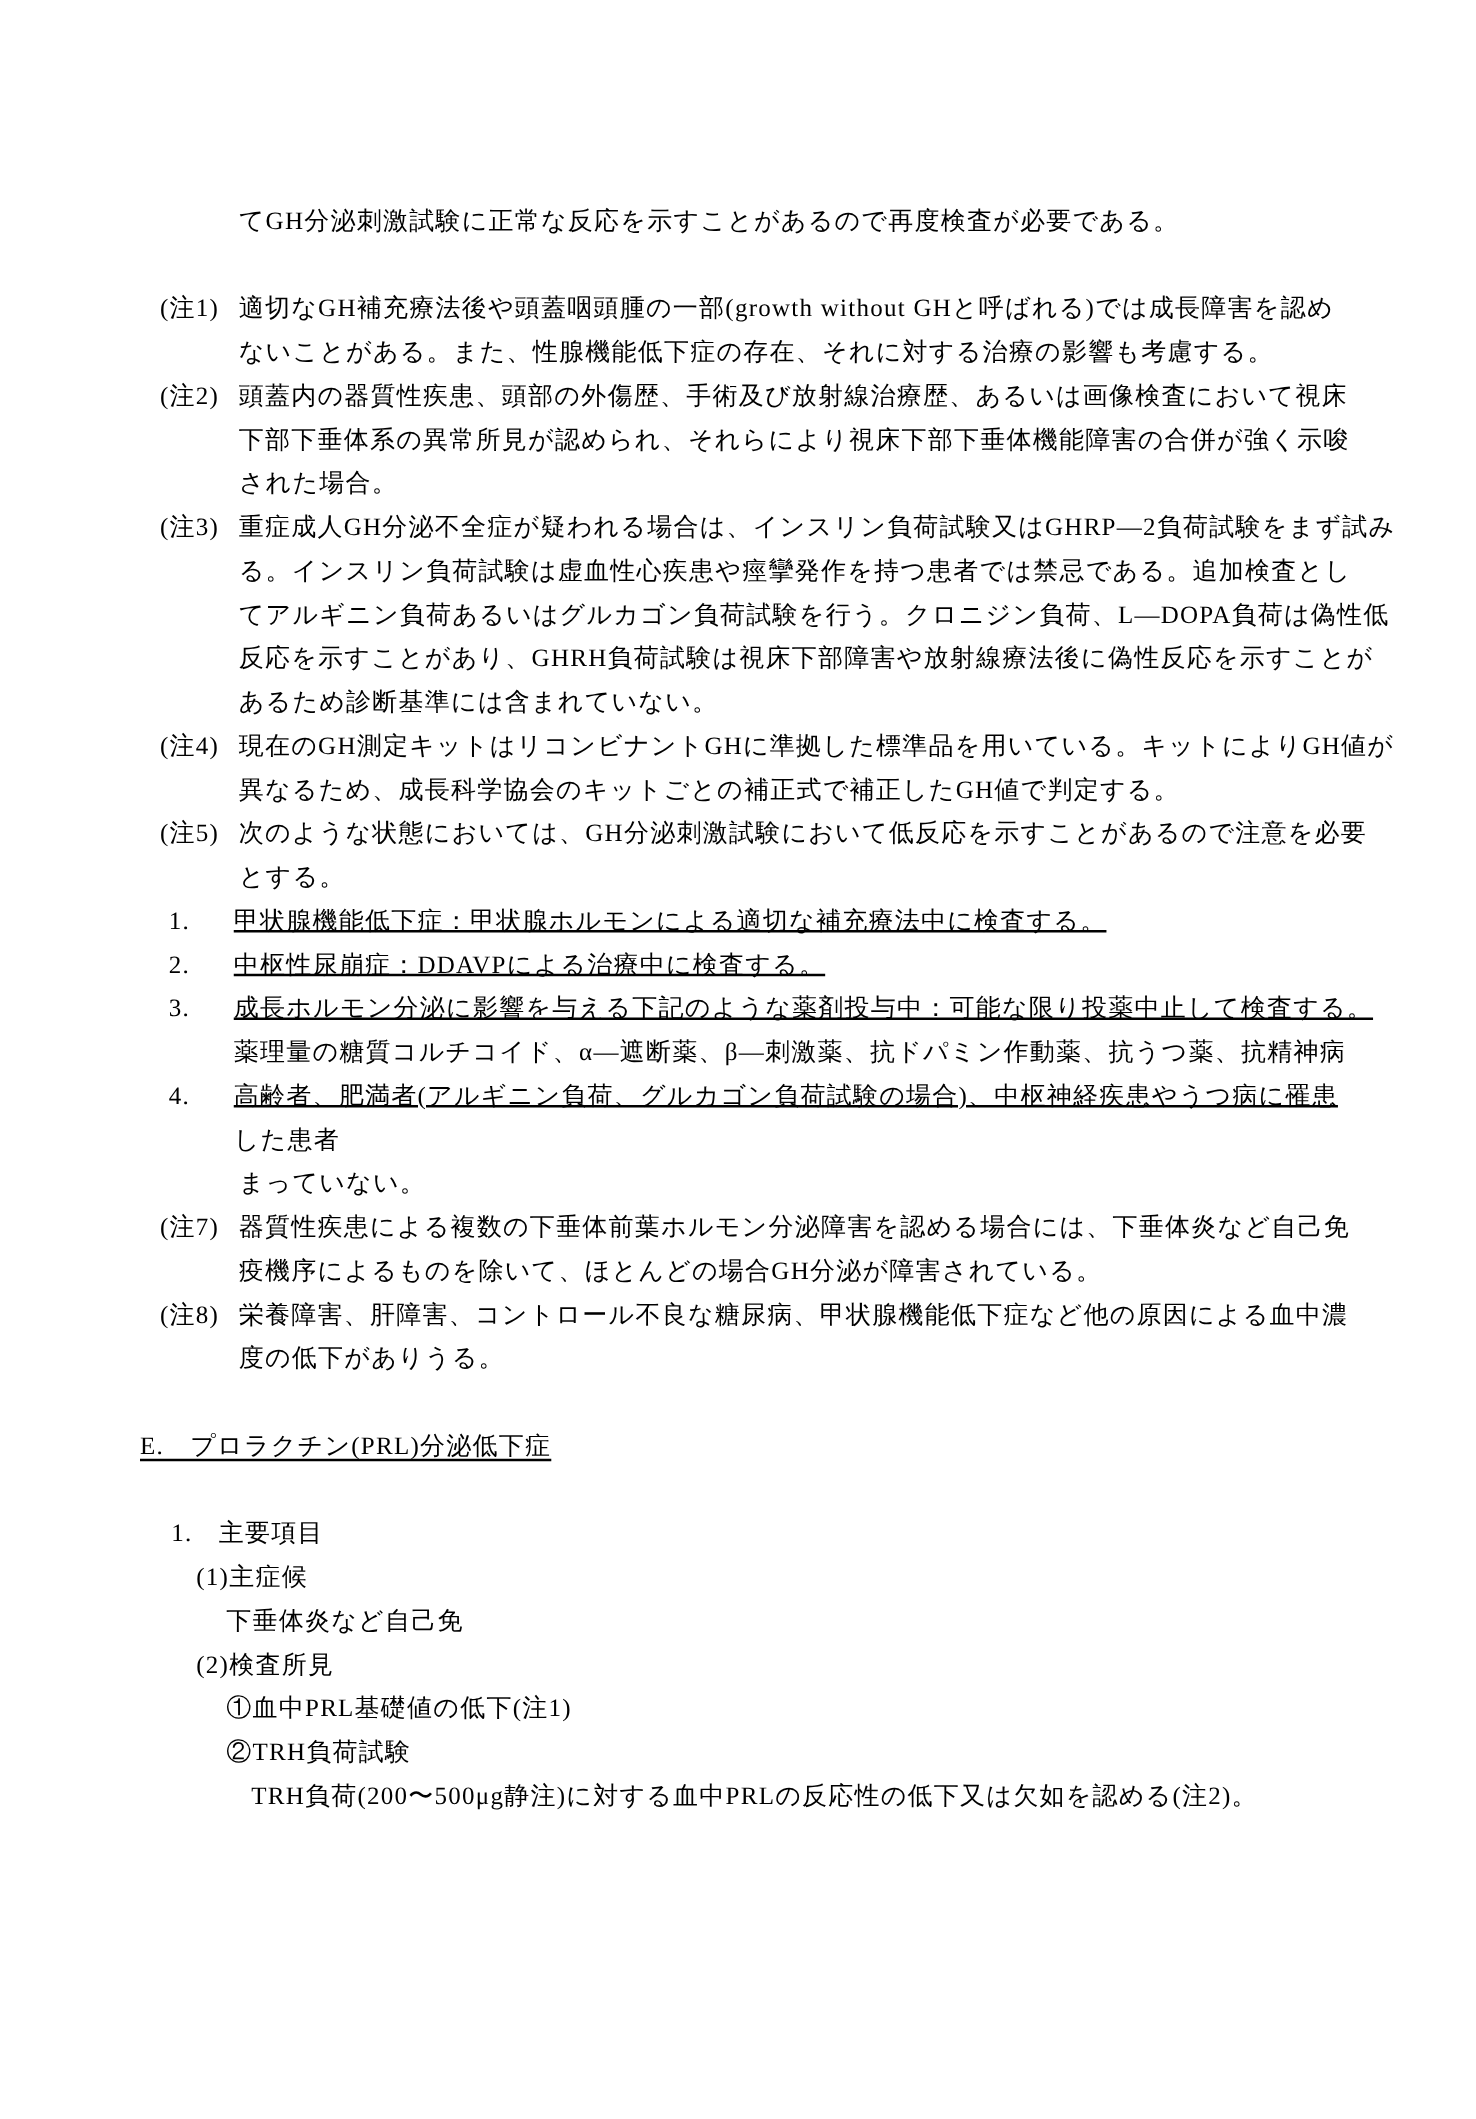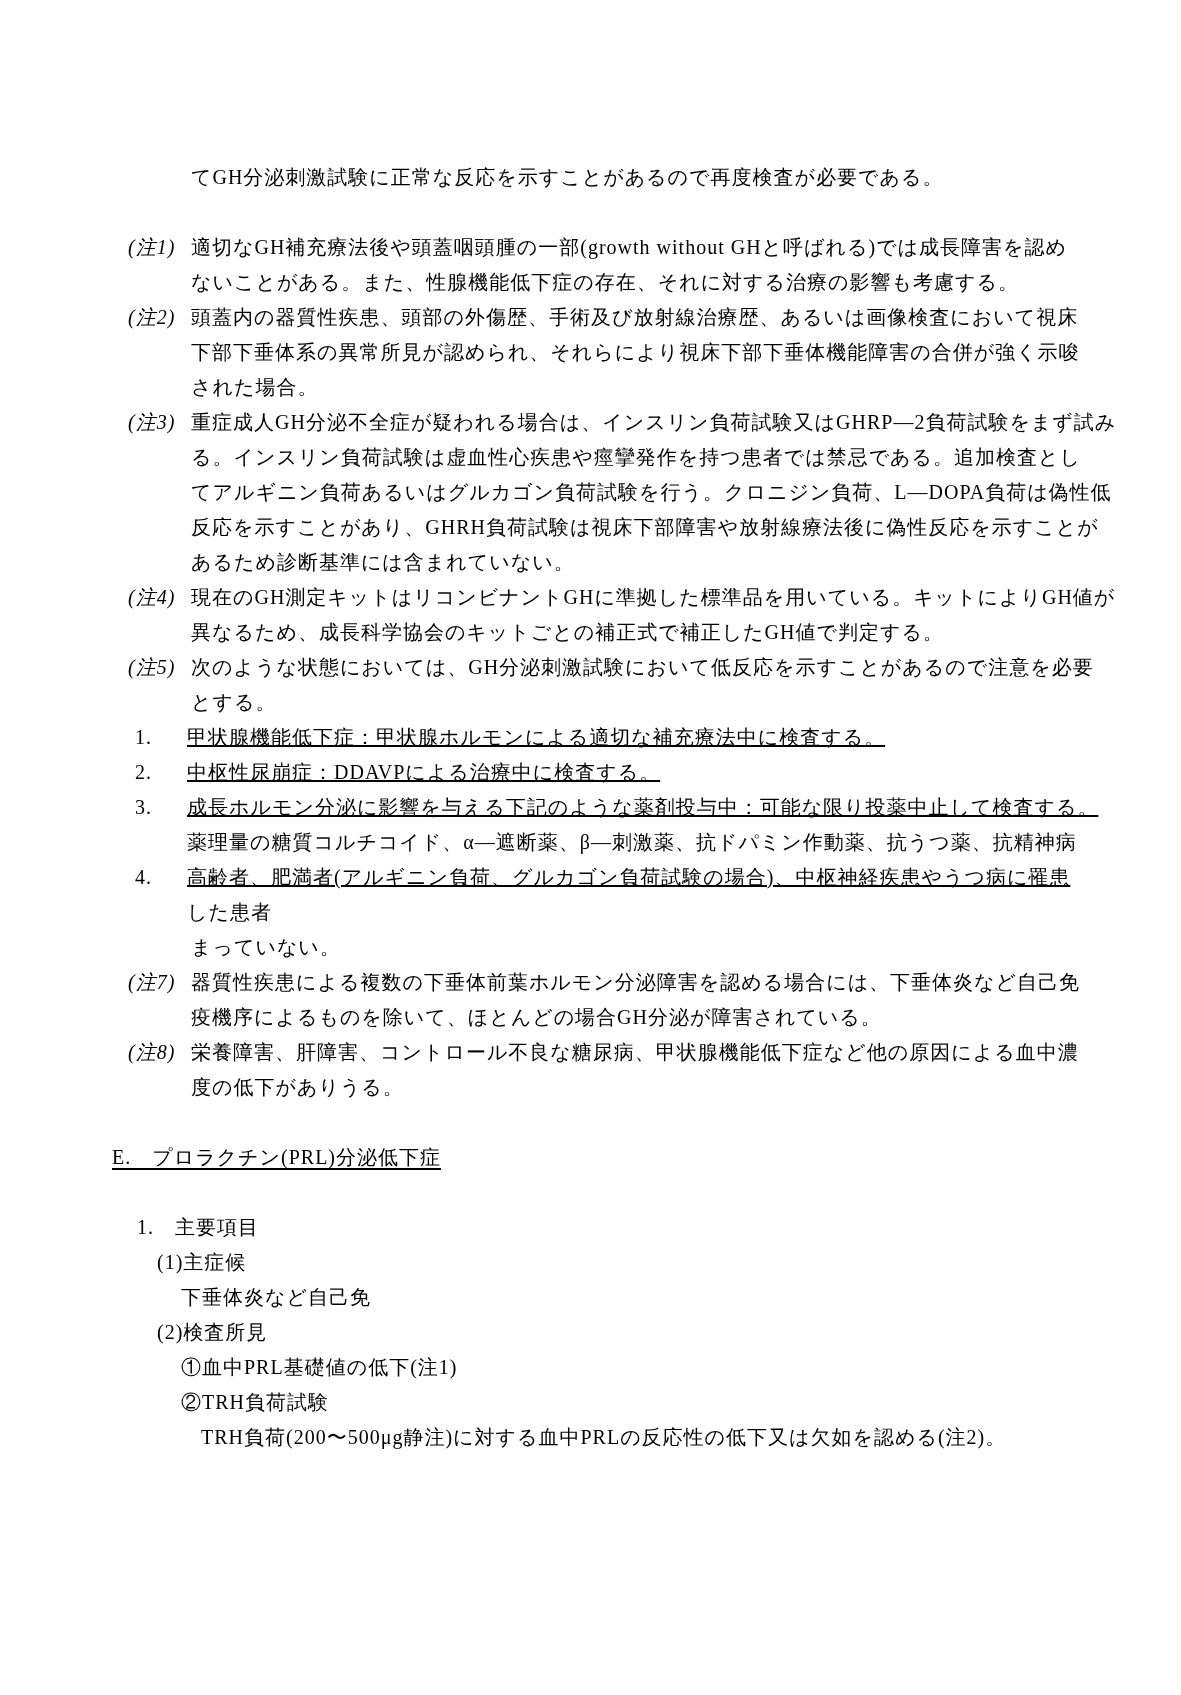--- a/index.html
+++ b/index.html
@@ -21,21 +21,21 @@
   .c   {padding-left:167px;}   
   .n   {padding-left:104px;}   
   .it  {padding-left:111px;text-decoration:underline;}   
   .itc {padding-left:163px;}   
   .h   {padding-left:88px;}    
   .s1  {padding-left:113px;}   
   .p   {padding-left:133px;}   
   .ci  {padding-left:157px;}   
   .sub {padding-left:177px;}   
   .gap {margin-top:35px;}      
-  .tag{display:inline-block;width:63px;font-style:italic;}
+  .tag{display:inline-block;width:63px;}
   .no{display:inline-block;width:52px;}
   .hu{text-decoration:underline;text-underline-offset:4px;}
 </style>
 </head>
 <body>
 
 <div class="page">
   <div class="doc">
 
     <div class="ln c">てGH分泌刺激試験に正常な反応を示すことがあるので再度検査が必要である。</div>

